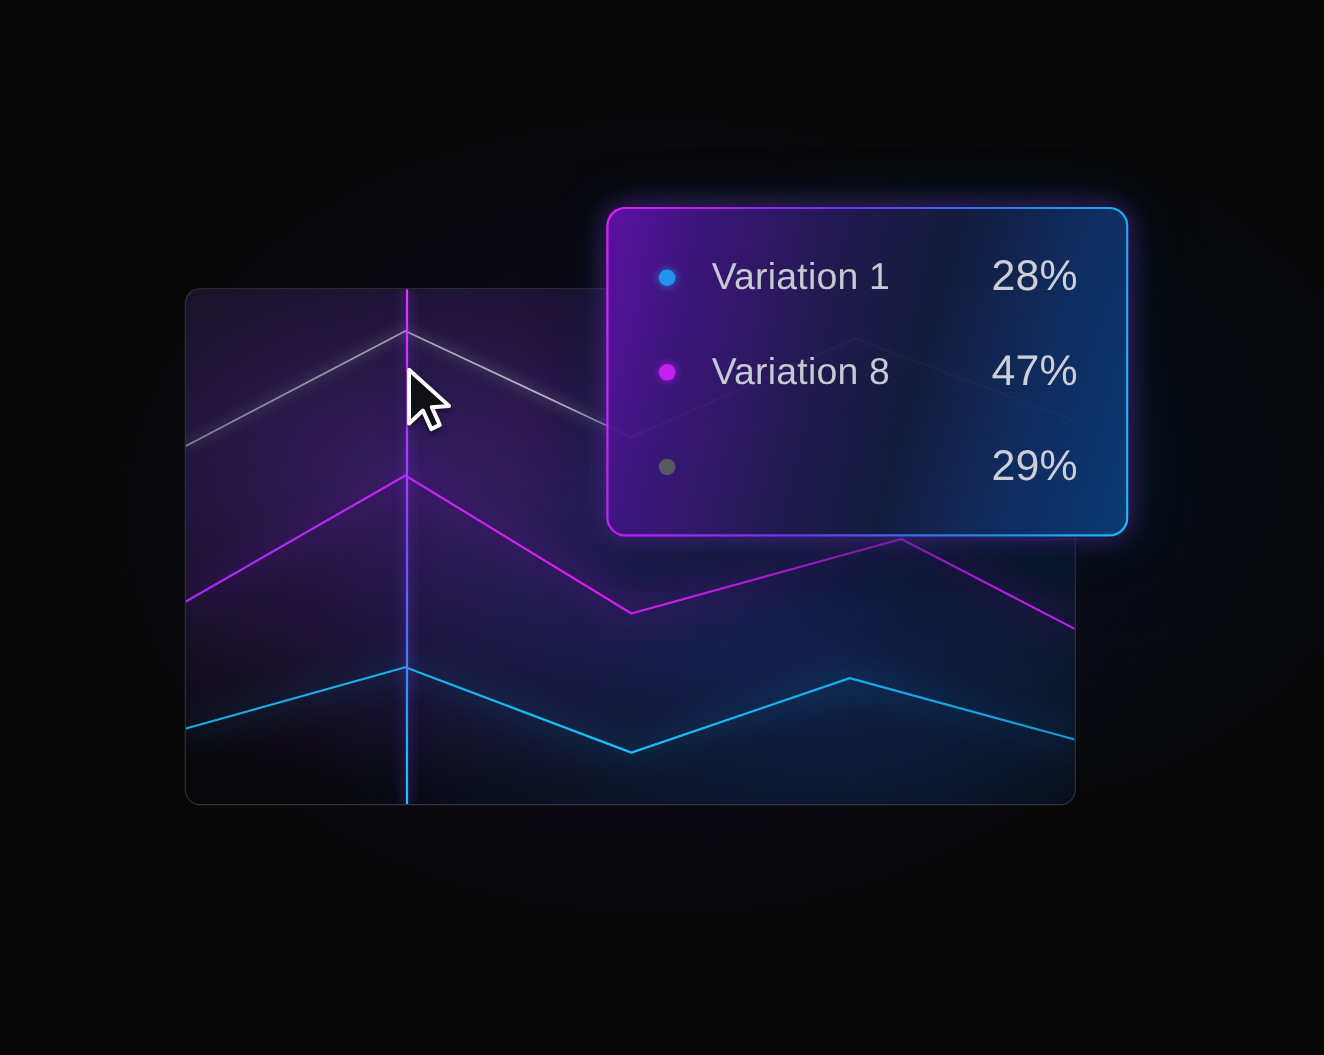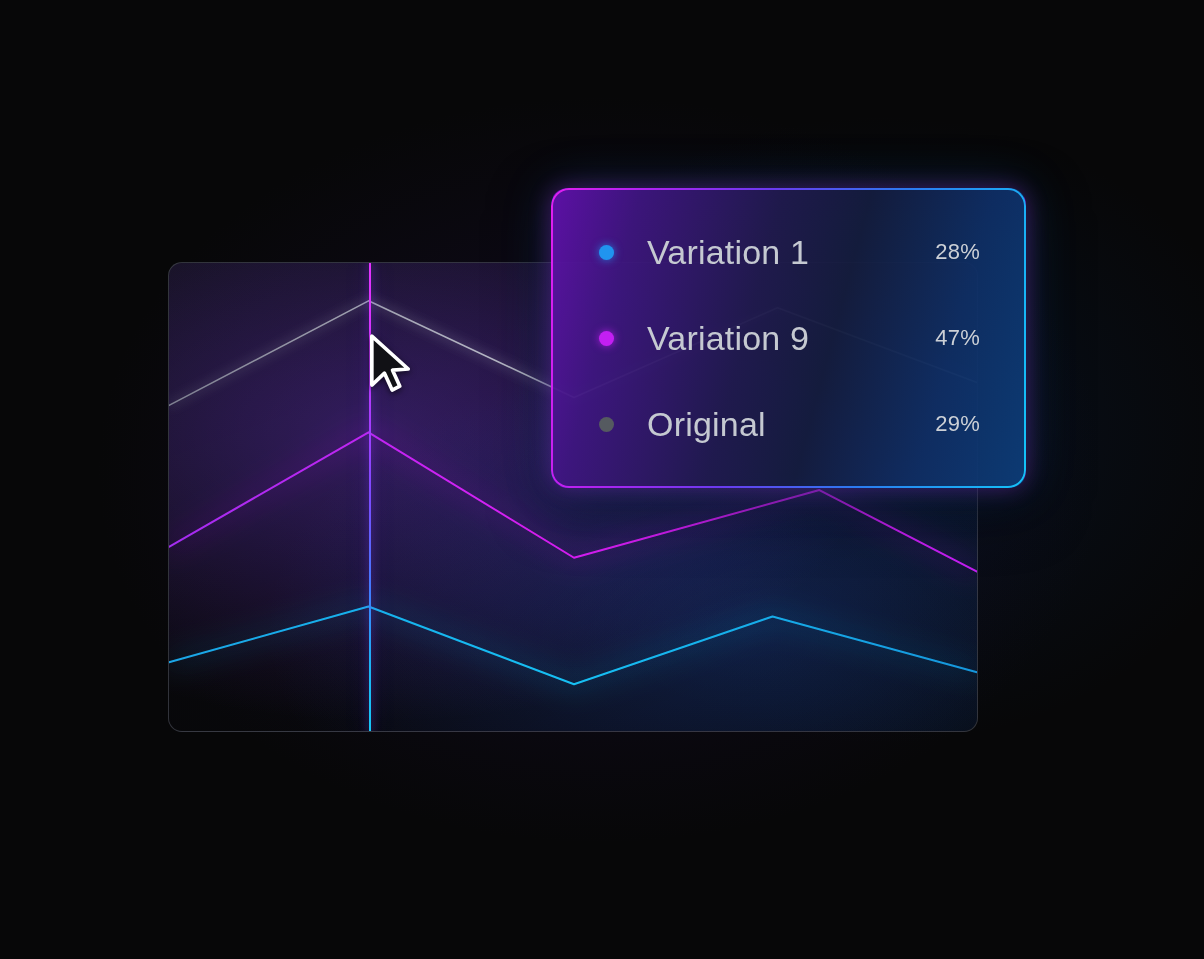--- a/index.html
+++ b/index.html
@@ -110,21 +110,21 @@
   .tt-dot.grey    { background: #555a60; }
 
   .tt-label {
     font-size: 34px;
     color: #c5c9d1;
     letter-spacing: 0.2px;
     white-space: nowrap;
   }
   .tt-value {
     margin-left: auto;
-    font-size: 22px;
+    font-size: 39px;
     color: #ccd0d6;
     letter-spacing: 0.2px;
   }
 
   
   #cursor {
     position: absolute;
     left: 368px;
     top: 333px;
     width: 46px;
@@ -203,25 +203,24 @@
   <div id="tooltip">
 
     <div class="tt-row">
       <span class="tt-dot blue"></span>
       <span class="tt-label">Variation 1</span>
       <span class="tt-value">28%</span>
     </div>
 
     <div class="tt-row">
       <span class="tt-dot magenta"></span>
-      <span class="tt-label">Variation 9</span>
+      <span class="tt-label">Variation 8</span>
       <span class="tt-value">47%</span>
     </div>
 
     <div class="tt-row">
       <span class="tt-dot grey"></span>
-      <span class="tt-label">Original</span>
       <span class="tt-value">29%</span>
     </div>
 
   </div>
 
 </div>
 
 </body></html>

